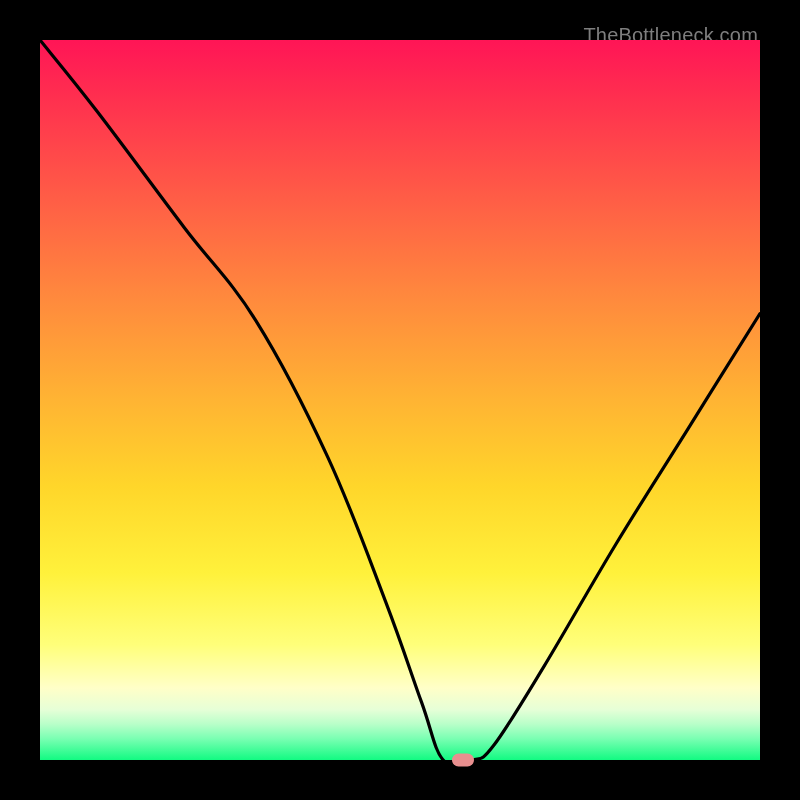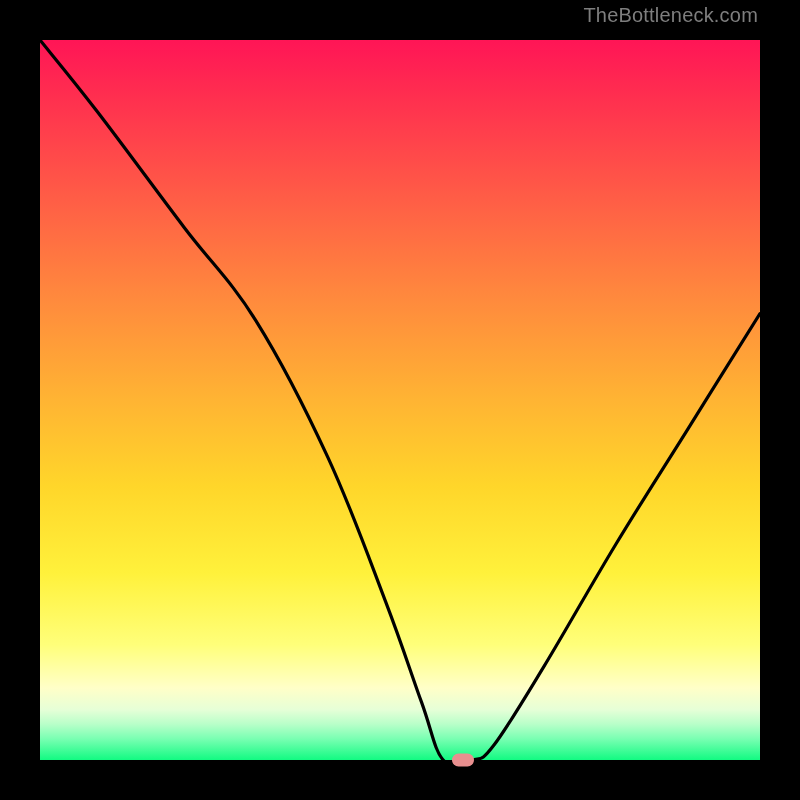--- a/index.html
+++ b/index.html
@@ -51,21 +51,21 @@
   .marker {
     position: absolute;
     width: 22px;
     height: 13px;
     background: #e88f8f;
     border-radius: 7px;
     transform: translate(-50%, -50%);
   }
   .watermark {
     position: absolute;
-    top: 4px;
+    top: 24px;
     right: 42px;
     color: #7e7e7e;
     font-size: 20px;
     font-weight: 500;
     letter-spacing: 0.2px;
   }
 </style>
 </head>
 <body>
 

